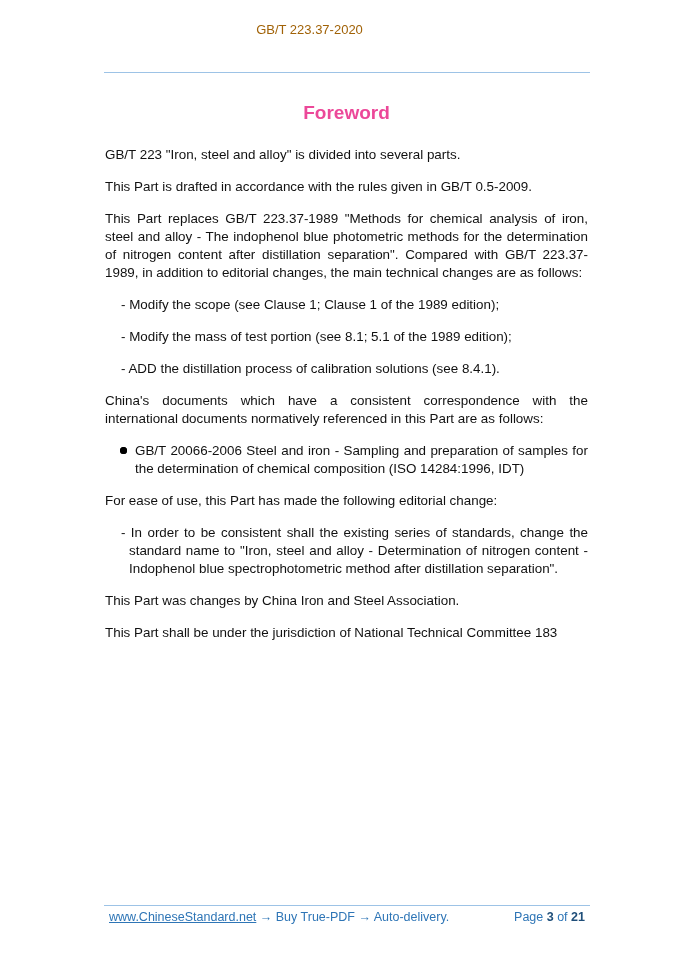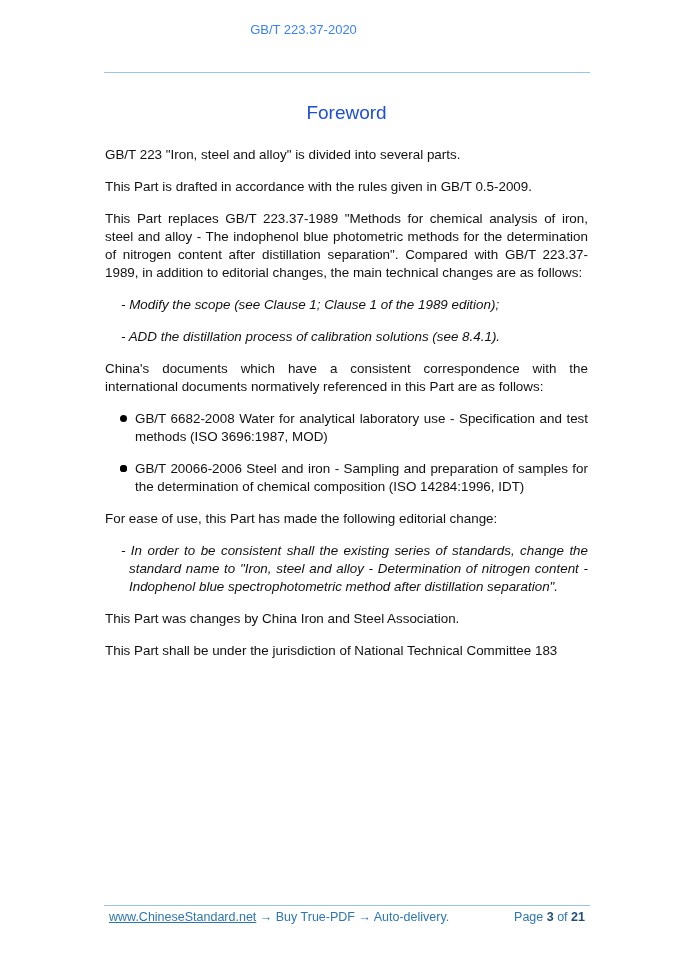--- a/index.html
+++ b/index.html
@@ -11,62 +11,61 @@
       width: 693px;
       height: 980px;
       position: relative;
       font-family: "Liberation Sans", sans-serif;
       color: #111111;
       overflow: hidden;
     }
     .header-title {
       position: absolute;
       top: 22px;
-      left: 0;
+      left: 6px;
       width: 607px;
       text-align: center;
       font-size: 13px;
-      color: #3b82f6;
+      color: #a16207;
     }
     .header-rule {
       position: absolute;
       top: 72px;
       left: 104px;
       width: 486px;
       height: 0;
       border-top: 1px solid #9dc3e6;
     }
     .page-title {
       position: absolute;
       top: 102px;
       left: 0;
       width: 693px;
       text-align: center;
       font-size: 19px;
-      font-weight: normal;
-      color: #1d4ed8;
+      font-weight: bold;
+      color: #ec4899;
     }
     .body {
       position: absolute;
       top: 146px;
       left: 105px;
       width: 483px;
       font-size: 13.4px;
       line-height: 18px;
     }
     .para {
       margin: 0 0 14px 0;
       text-align: justify;
     }
     .dash-item {
       margin: 12px 0 14px 0;
       padding-left: 24px;
       text-indent: -8px;
       text-align: justify;
-      font-style: italic;
     }
     .bullet-item {
       position: relative;
       margin: 0 0 14px 0;
       padding-left: 30px;
       text-align: justify;
     }
     .bullet-dot {
       position: absolute;
       left: 15px;
@@ -111,30 +110,27 @@
 
 <div class="page-title">Foreword</div>
 
 <div class="body">
   <p class="para">GB/T 223 "Iron, steel and alloy" is divided into several parts.</p>
   <p class="para">This Part is drafted in accordance with the rules given in GB/T 0.5-2009.</p>
   <p class="para">This Part replaces GB/T 223.37-1989 "Methods for chemical analysis of iron, steel and alloy - The indophenol blue photometric methods for the determination of nitrogen content after distillation separation". Compared with GB/T 223.37-1989, in addition to editorial changes, the main technical changes are as follows:</p>
 
   <div>
     <p class="dash-item">- Modify the scope (see Clause 1; Clause 1 of the 1989 edition);</p>
+    <p class="dash-item">- Modify the mass of test portion (see 8.1; 5.1 of the 1989 edition);</p>
     <p class="dash-item">- ADD the distillation process of calibration solutions (see 8.4.1).</p>
   </div>
 
   <p class="para">China's documents which have a consistent correspondence with the international documents normatively referenced in this Part are as follows:</p>
 
   <div>
-    <div class="bullet-item">
-      <span class="bullet-dot"></span>
-      <span>GB/T 6682-2008 Water for analytical laboratory use - Specification and test methods (ISO 3696:1987, MOD)</span>
-    </div>
     <div class="bullet-item">
       <span class="bullet-dot"></span>
     </div>
     <div class="bullet-item">
       <span class="bullet-dot"></span>
       <span>GB/T 20066-2006 Steel and iron - Sampling and preparation of samples for the determination of chemical composition (ISO 14284:1996, IDT)</span>
     </div>
   </div>
 
   <p class="para">For ease of use, this Part has made the following editorial change:</p>

